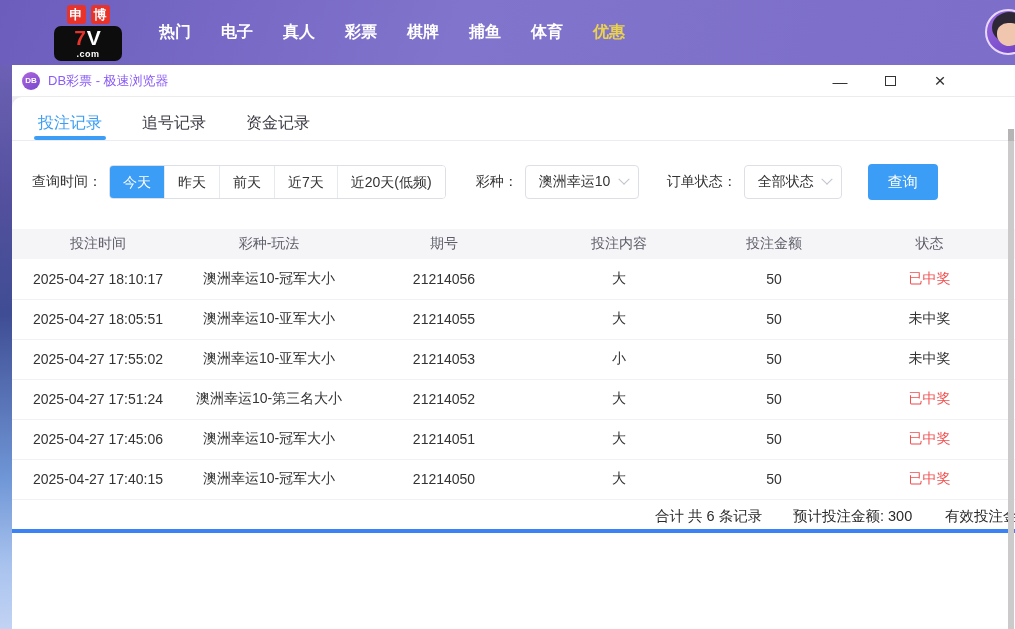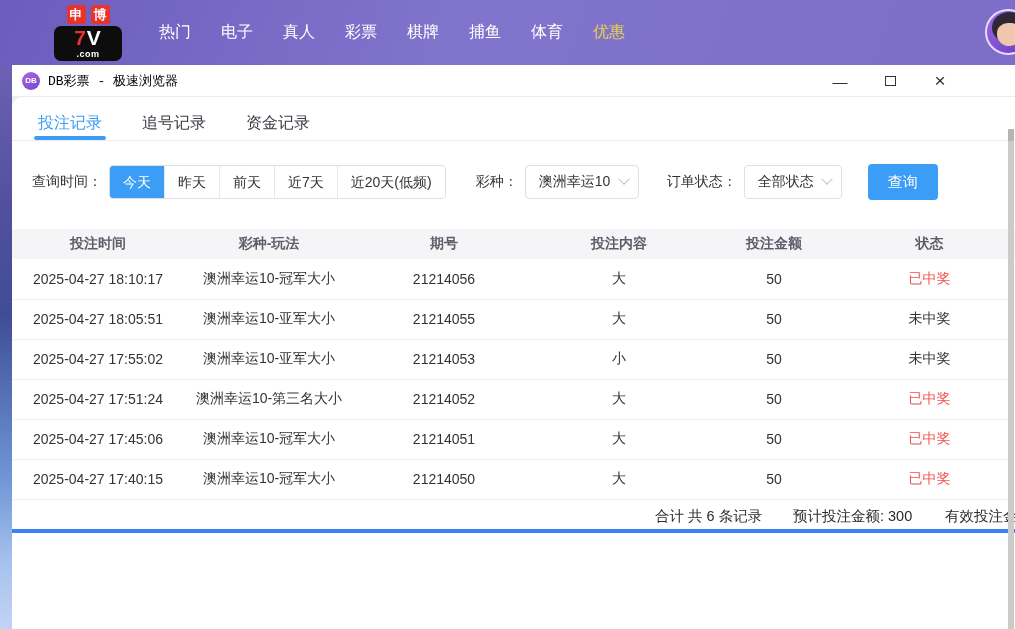--- a/index.html
+++ b/index.html
@@ -16,38 +16,38 @@
     display:flex; align-items:center; }
   .logo { margin-left:54px; width:68px; cursor:pointer; }
   .logo-badges { display:flex; justify-content:center; gap:5px; }
   .logo-badge { width:19px; height:19px; background:#e8332a; border-radius:3px; color:#fff;
     font-size:13px; font-weight:bold; line-height:19px; text-align:center; }
   .logo-box { margin-top:2px; background:#0d0d0d; border-radius:7px; text-align:center; padding:0 3px 3px; }
   .logo-main { font-size:21px; font-weight:800; letter-spacing:1px; color:#fff; line-height:24px; }
   .logo-main .seven { color:#e8332a; }
   .logo-sub { font-size:9px; font-weight:bold; color:#fff; line-height:8px; letter-spacing:.5px; }
   .nav-items { display:flex; margin-left:22px; }
-  .nav-item { display:block; padding:0 15px; font-size:16px; font-weight:normal; color:#fff;
+  .nav-item { display:block; padding:0 15px; font-size:16px; font-weight:bold; color:#fff;
     text-decoration:none; cursor:pointer; }
   .nav-item.highlight { color:#ead24e; }
   .avatar { position:absolute; top:9px; right:-16px; width:46px; height:46px; border-radius:50%;
     background:linear-gradient(140deg,#9a6ae0,#6b3fc2); border:2px solid #e9d9ff; overflow:hidden; cursor:pointer; }
   .avatar::before { content:""; position:absolute; top:1px; left:5px; width:35px; height:31px;
     border-radius:50%; background:#2e2836; }
   .avatar::after { content:""; position:absolute; top:12px; left:10px; width:25px; height:23px;
     border-radius:48% 48% 55% 55%; background:#f0c6ae; }
 
   
   .browser { position:absolute; left:12px; top:65px; right:0; bottom:0; background:#fff; }
   .titlebar { height:32px; display:flex; align-items:center; padding-left:10px; background:#fff;
     border-bottom:1px solid #ececec; position:relative; }
   .favicon { width:18px; height:18px; border-radius:50%;
     background:linear-gradient(145deg,#b066dd,#7448cf); color:#fff; font-size:8px; font-weight:bold;
     display:flex; align-items:center; justify-content:center; margin-right:8px; }
-  .win-title { font-size:13px; color:#000000;font-family:Liberation Mono, monospace; }
+  .win-title { font-size:13px; color:#8b5cf6; }
   .win-controls { position:absolute; right:60px; top:0; height:32px; display:flex; align-items:center; gap:20px; }
   .win-btn { width:30px; height:26px; display:flex; align-items:center; justify-content:center;
     color:#333; font-size:15px; cursor:pointer; }
   .box-icon { width:11px; height:10px; border:1.4px solid #333; }
   .close-btn { font-size:19px; font-weight:300; }
   .urlbar { height:31px; display:flex; align-items:center; padding-left:12px;
     border-bottom:1px solid #d6d6da; background:#fff; white-space:nowrap; overflow:hidden; }
   .lock { position:relative; width:10px; height:8px; background:#5f6368; border-radius:1.5px;
     margin:3px 9px 0 2px; flex:none; }
   .lock::before { content:""; position:absolute; top:-5px; left:1.3px; width:7px; height:6px;
@@ -75,21 +75,21 @@
     padding:0 10px 0 13px; color:#333; cursor:pointer; background:#fff; }
   .select-lottery { width:114px; }
   .select-status { width:98px; }
   .chevron { margin-left:auto; width:8px; height:8px; border-right:1.6px solid #bfc4cd;
     border-bottom:1.6px solid #bfc4cd; transform:rotate(45deg) translate(-2px,-2px); }
   .query-btn { margin-left:26px; width:70px; height:36px; background:#3b9df5; color:#fff; border:none;
     border-radius:4px; font-size:15px; cursor:pointer; }
 
   table.bets { width:100%; border-collapse:collapse; margin-top:29px; table-layout:fixed; }
   col.c1{width:172px} col.c2{width:170px} col.c3{width:180px} col.c4{width:170px} col.c5{width:140px} col.c6{width:171px}
-  .bets th { height:30px; background:#f5f5f8; font-weight:700; color:#5d5d68; font-size:14px; text-align:center; }
+  .bets th { height:30px; background:#f5f5f8; font-weight:400; color:#5d5d68; font-size:14px; text-align:center; }
   .bets td { height:40px; text-align:center; font-size:14px; color:#333; border-bottom:1px solid #f0f1f6;
     white-space:nowrap; overflow:hidden; }
   tr.win .status-cell { color:#f25050; }
 
   .summary { position:relative; height:33px; border-bottom:4px solid #3b82f6; }
   .summary span { position:absolute; line-height:33px; white-space:nowrap; font-size:14.5px; color:#2b2b2b; }
   .sum-total { left:643px; }
   .sum-expected { left:781px; }
   .sum-valid { left:933px; }
 

